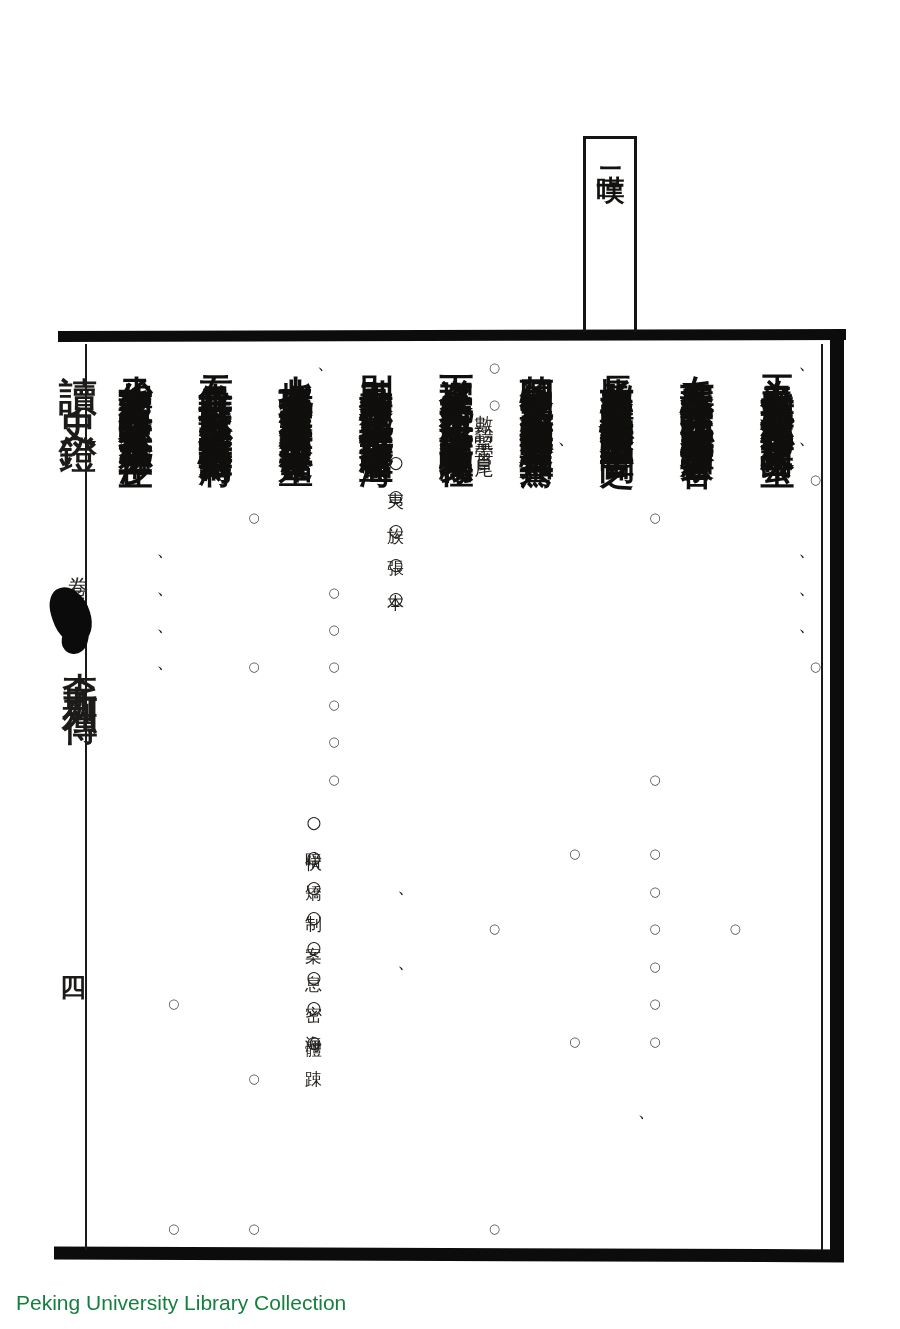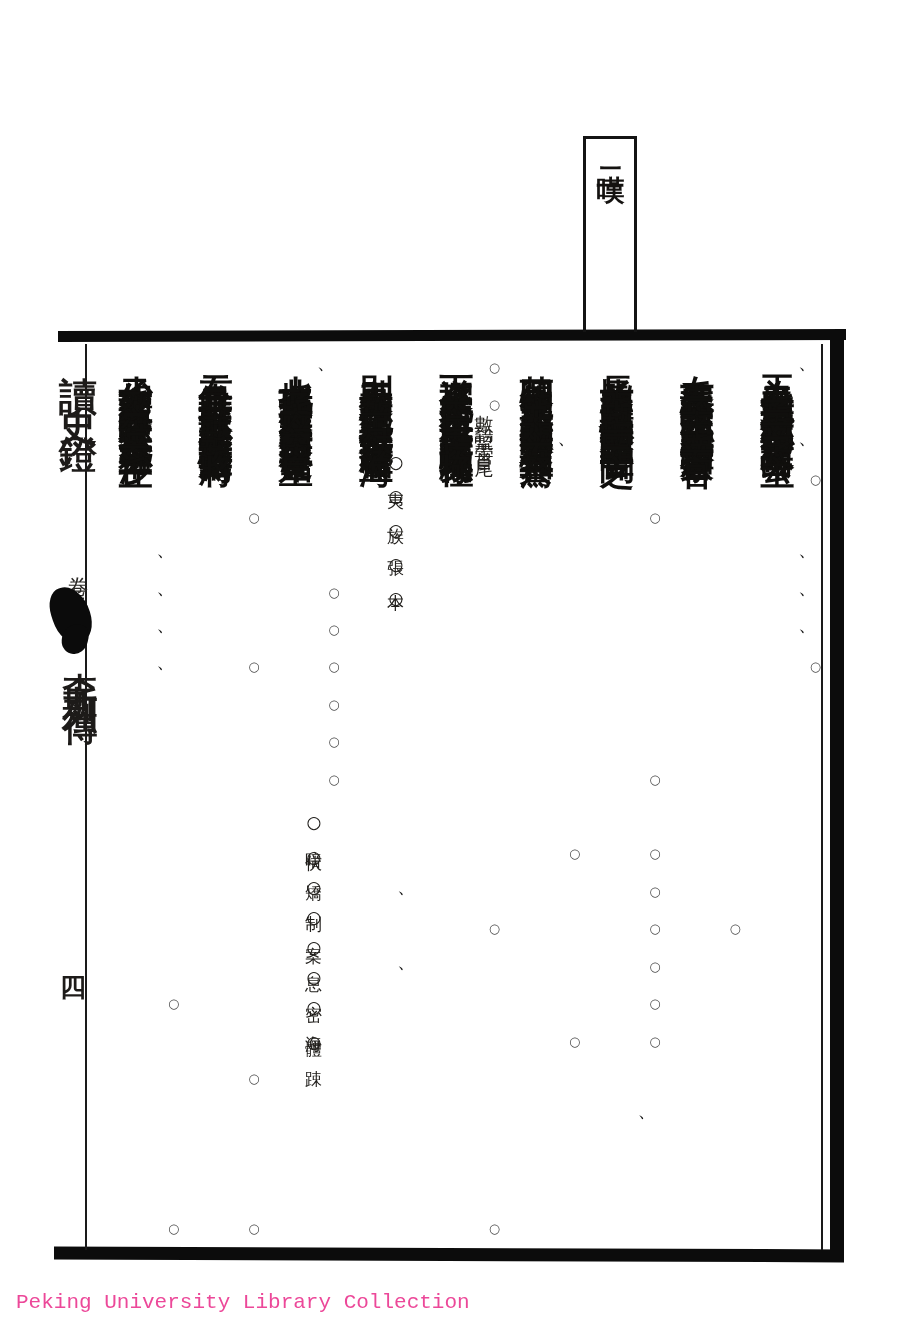--- a/index.html
+++ b/index.html
@@ -29,21 +29,21 @@
   .glyphs{writing-mode:vertical-rl;text-orientation:upright;font-size:34px;letter-spacing:3.4px;line-height:1;font-weight:600;color:#100f0d;}
   .mark{position:absolute;line-height:1;}
   .mark.dot{right:1px;font-size:19px;color:#111;}
   .mark.circle{right:-3px;font-size:13px;color:#4a4a4a;}
   
   .note{position:absolute;writing-mode:vertical-rl;text-orientation:upright;color:#22201d;font-weight:500;}
   .note-1{left:472px;top:400px;font-size:19px;letter-spacing:9px;}
   .note-2{left:385px;top:452px;font-size:17px;letter-spacing:7px;}
   .note-3{left:303px;top:812px;font-size:17px;letter-spacing:5px;}
   
-  .caption-en{position:absolute;left:16px;top:1291px;font-family:Liberation Mono, monospace;font-size:21px;color:#ec4899;}
+  .caption-en{position:absolute;left:16px;top:1291px;font-family:Liberation Sans, sans-serif;font-size:21px;color:#15803d;}
   .caption-zh{position:absolute;left:343px;top:1281px;font-family:"DejaVu Serif", serif;font-size:31px;color:#1a1a1a;letter-spacing:2px;}
 </style>
 </head>
 <body>
 
 <div class="page">
 
   <div class="frame-top"></div>
   <div class="frame-bottom"></div>
   <div class="frame-right"></div>

